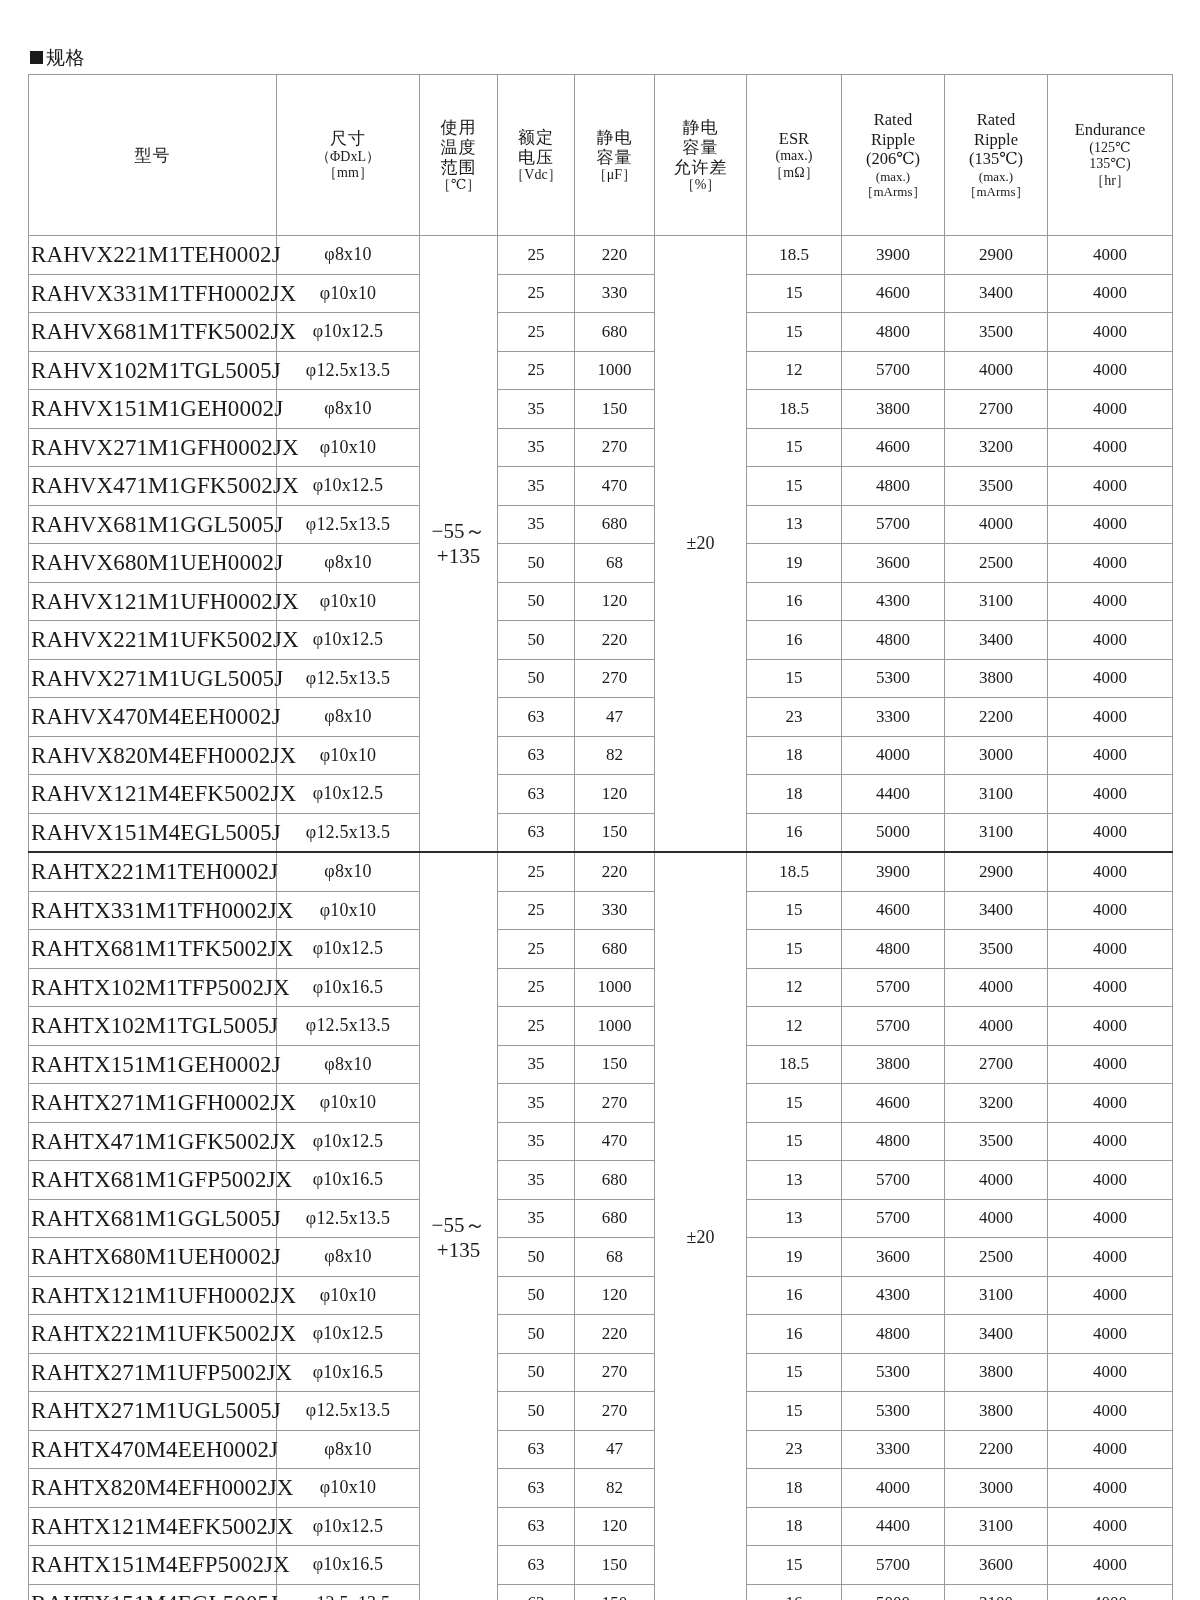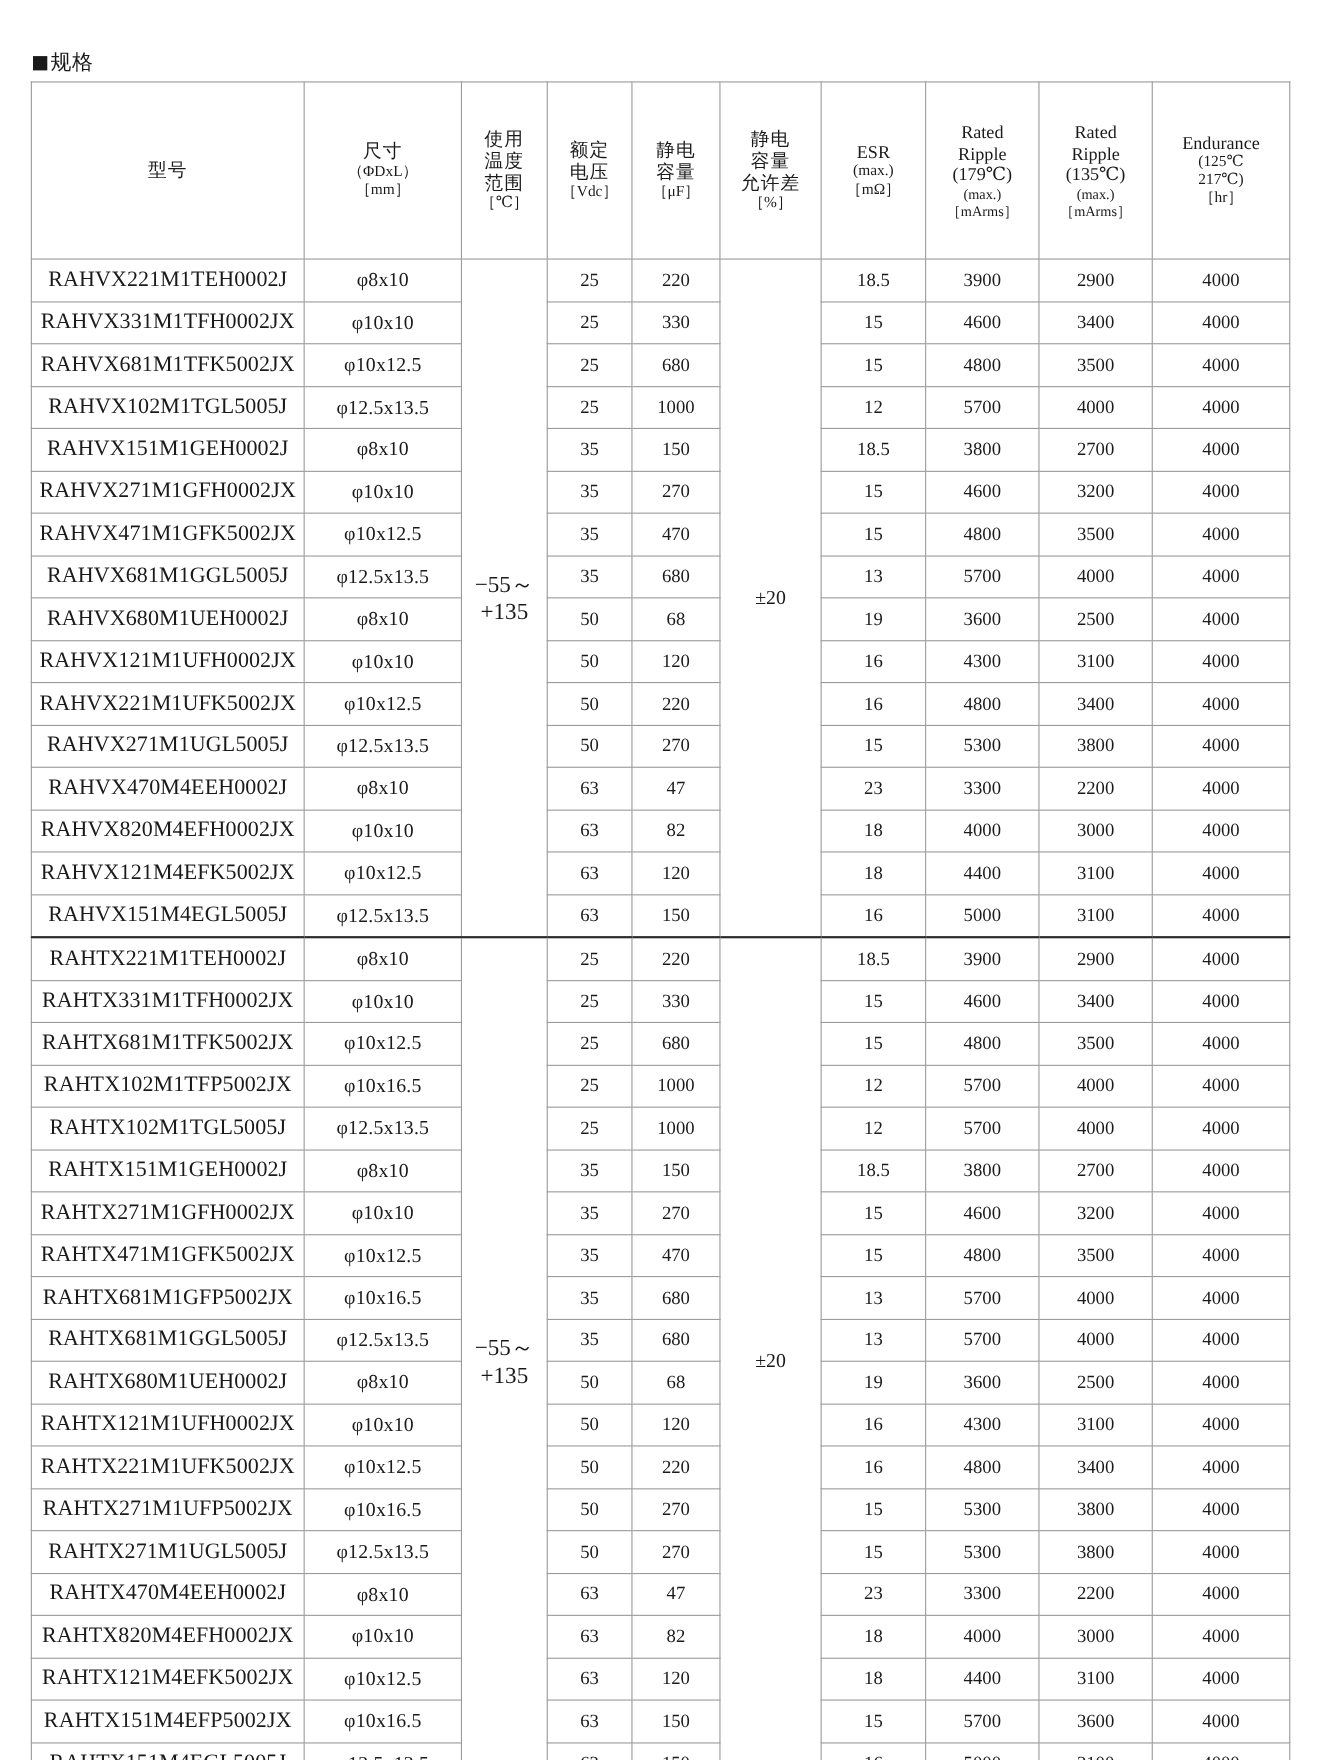--- a/index.html
+++ b/index.html
@@ -97,21 +97,21 @@
     font-family: "Liberation Serif", "DejaVu Serif", serif;
     font-size: 13px;
   }
 
   
   tbody td {
     height: 37.5px;
     font-size: 17px;
   }
   td.model {
-    font-size: 20px;
+    font-size: 23px;
     letter-spacing: 0.1px;
   }
   td.size {
     font-size: 18px;
     letter-spacing: 0.2px;
   }
   td.num { font-size: 17px; }
   td.merged {
     font-size: 21px;
     line-height: 1.5;
@@ -183,35 +183,35 @@
             <span class="hdr-line hdr-sm">［%］</span>
           </td>
           <td>
             <span class="hdr-line hdr-lat">ESR</span>
             <span class="hdr-line hdr-sm">(max.)</span>
             <span class="hdr-line hdr-sm">［mΩ］</span>
           </td>
           <td>
             <span class="hdr-line hdr-lat">Rated</span>
             <span class="hdr-line hdr-lat">Ripple</span>
-            <span class="hdr-line hdr-lat">(179℃)</span>
+            <span class="hdr-line hdr-lat">(206℃)</span>
             <span class="hdr-line hdr-xs">(max.)</span>
             <span class="hdr-line hdr-xs">［mArms］</span>
           </td>
           <td>
             <span class="hdr-line hdr-lat">Rated</span>
             <span class="hdr-line hdr-lat">Ripple</span>
             <span class="hdr-line hdr-lat">(135℃)</span>
             <span class="hdr-line hdr-xs">(max.)</span>
             <span class="hdr-line hdr-xs">［mArms］</span>
           </td>
           <td>
             <span class="hdr-line hdr-lat">Endurance</span>
             <span class="hdr-line hdr-sm">(125℃</span>
-            <span class="hdr-line hdr-sm">217℃)</span>
+            <span class="hdr-line hdr-sm">135℃)</span>
             <span class="hdr-line hdr-sm">［hr］</span>
           </td>
         </tr>
     </thead>
     <tbody>
         <tr>
           <td class="model">RAHVX221M1TEH0002J</td>
           <td class="size">φ8x10</td>
           <td class="merged" rowspan="16">
             <span class="mline">−55～</span>

